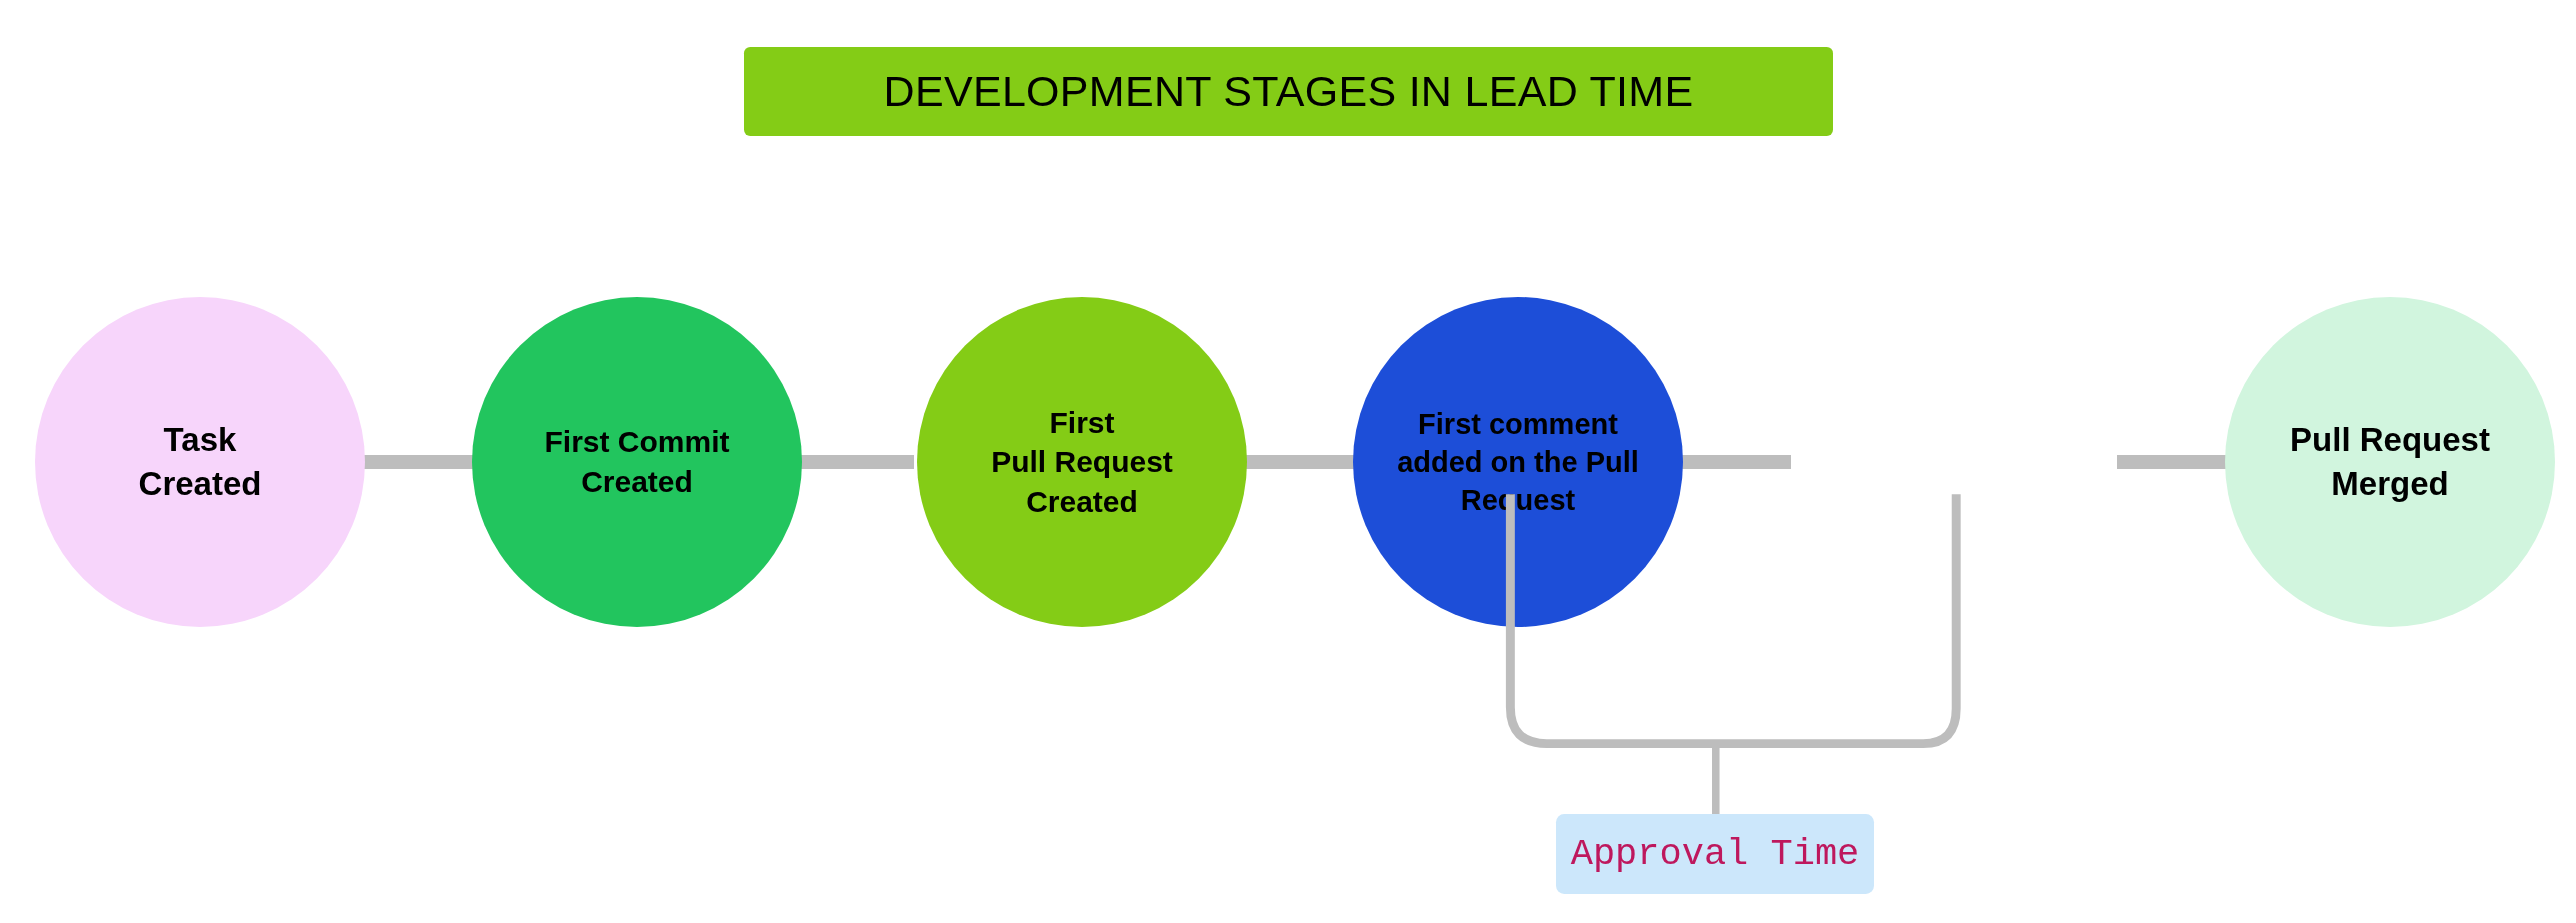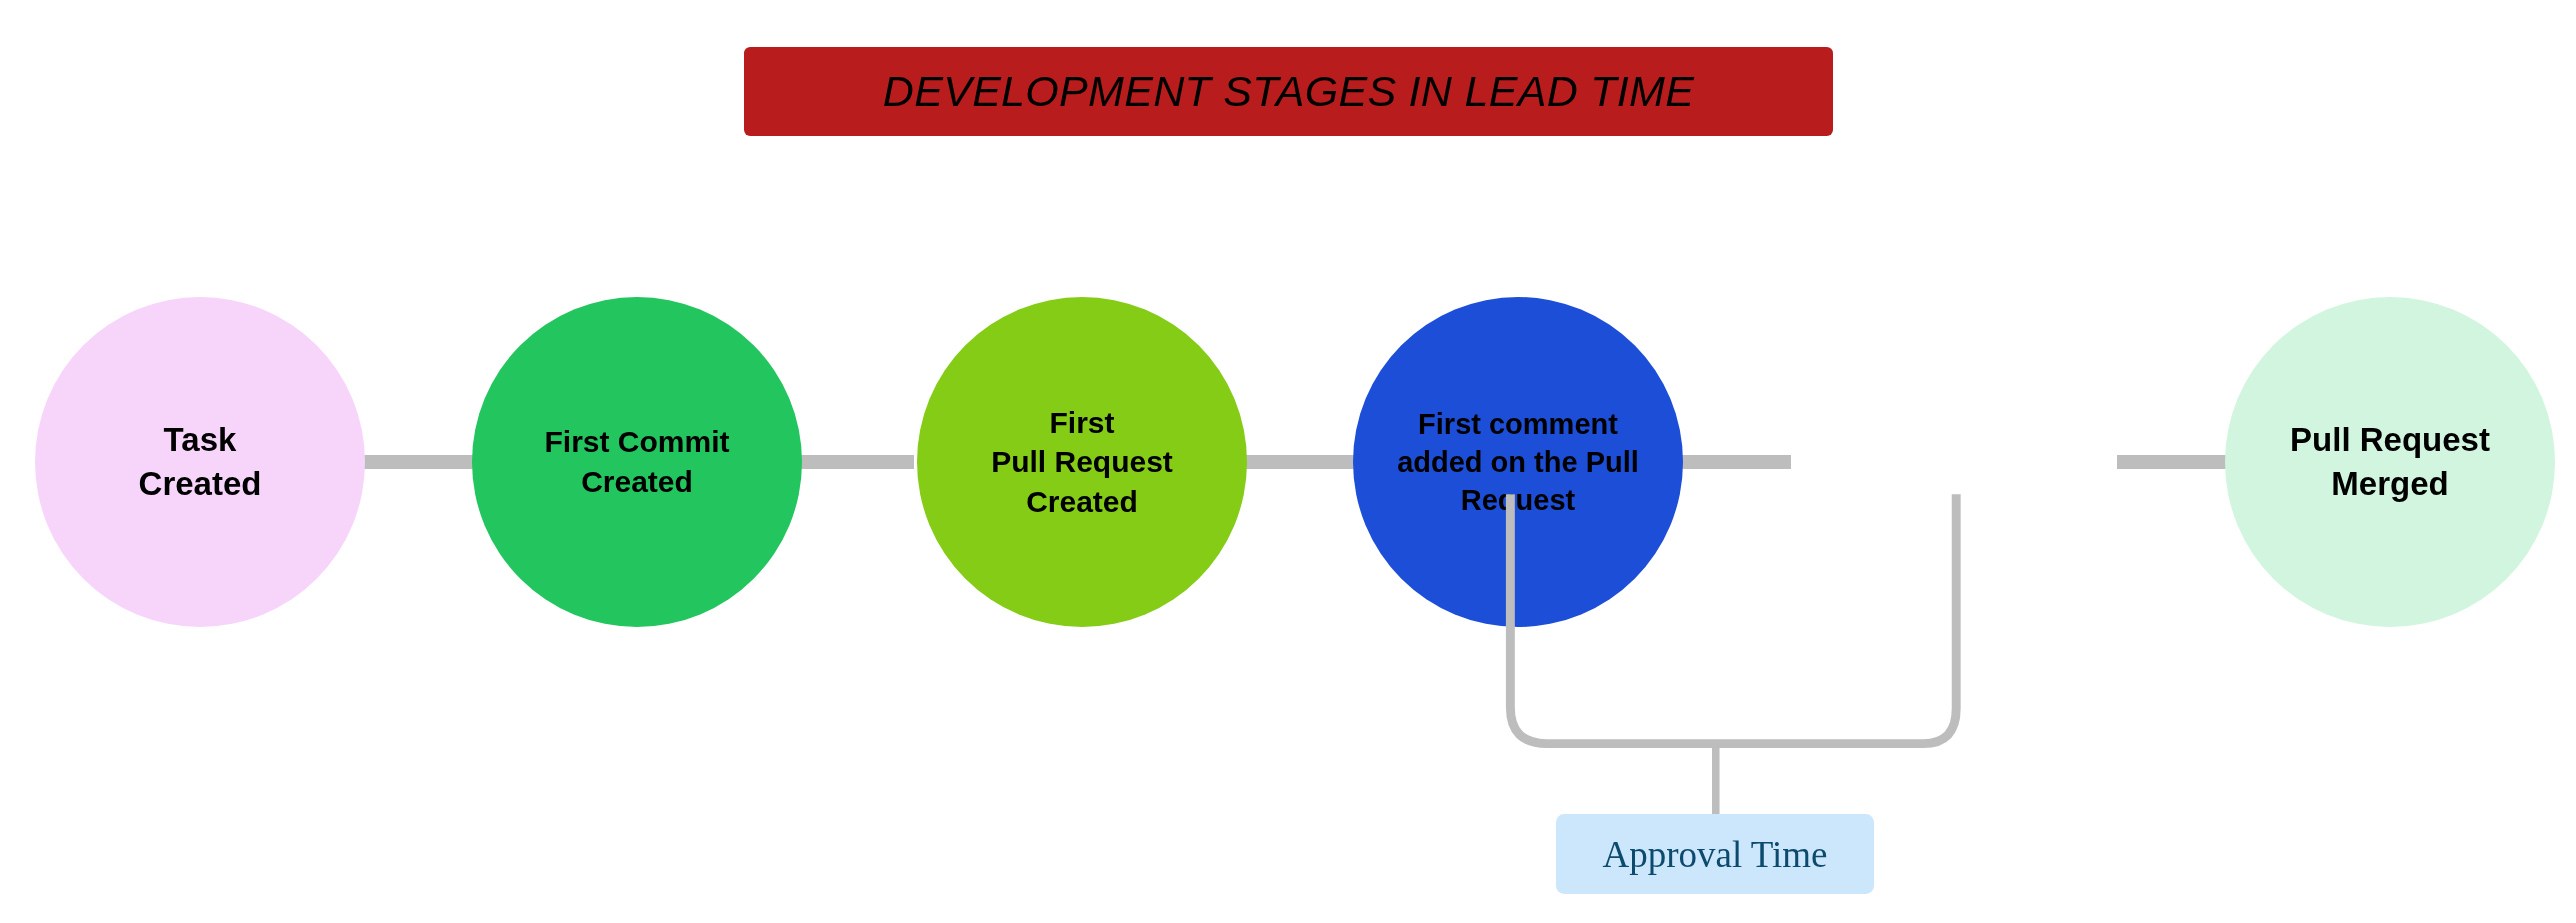--- a/index.html
+++ b/index.html
@@ -94,34 +94,34 @@
     top: 814px;
     width: 318px;
     height: 80px;
     background: #cce7fb;
     border-radius: 8.2px;
     display: flex;
     align-items: center;
     justify-content: center;
   }
   #approval-badge .badge-text {
-    font-family: Liberation Serif, serif;
+    font-family: Liberation Mono, monospace;
     font-size: 37px;
     font-weight: 400;
-    color: #0c4a6e;
+    color: #be185d;
     white-space: nowrap;
     line-height: 1;
   }
 </style>
 </head>
 <body>
 
 <div id="canvas" style="background: rgb(255, 255, 255);">
 
-  <div id="title-banner" style="background: #b91c1c; font-style: italic;">
+  <div id="title-banner" style="background: #84cc16;">
     <span class="title-text">DEVELOPMENT STAGES IN LEAD TIME</span>
   </div>
 
   <div class="rail" id="rail-1-2" style="left: 363px; width: 113px; background: rgb(189, 189, 189);"></div>
   <div class="rail" id="rail-2-3" style="left: 800px; width: 114px; background: rgb(189, 189, 189);"></div>
   <div class="rail" id="rail-3-4" style="left: 1243px; width: 111px; background: rgb(189, 189, 189);"></div>
   <div class="rail" id="rail-4-5" style="left: 1680px; width: 111px; background: rgb(189, 189, 189);"></div>
   <div class="rail" id="rail-5-6" style="left: 2117px; width: 111px; background: rgb(189, 189, 189);"></div>
 
   <div class="stage size-lg" id="stage-0" style="left: 35px; background: rgb(247, 213, 251);">

